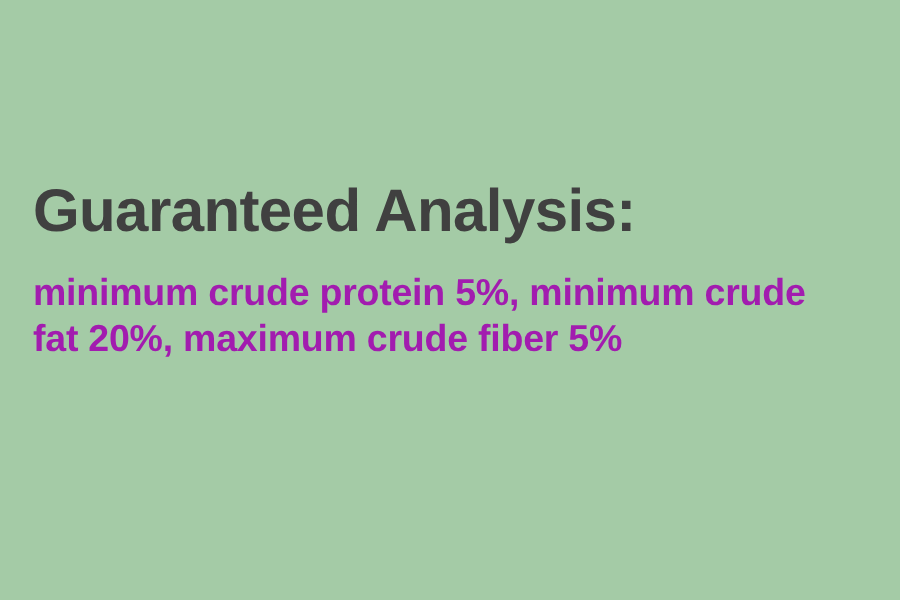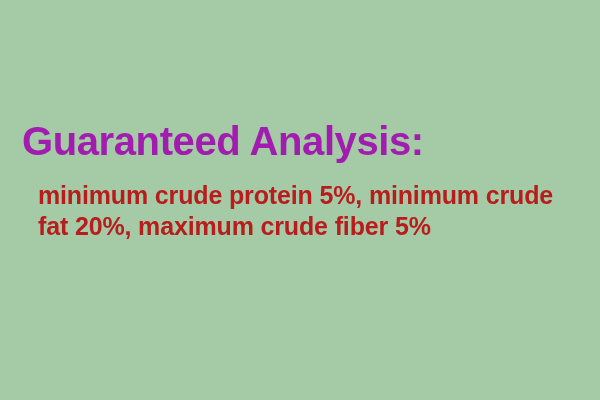--- a/index.html
+++ b/index.html
@@ -20,32 +20,32 @@
   }
   .content-block {
     position: absolute;
     left: 22px;
     top: 118px;
     width: 560px;
   }
   .heading {
     font-size: 40px;
     font-weight: bold;
-    color: #a21caf;
+    color: #404040;
     letter-spacing: -0.4px;
     line-height: 46px;
     margin: 0;
     white-space: nowrap;
   }
   .body-text {
-    margin: 16px;
+    margin: 0;
     margin-top: 16px;
     font-size: 25px;
     font-weight: bold;
-    color: #b91c1c;
+    color: #a21caf;
     line-height: 31px;
     letter-spacing: -0.15px;
     width: 520px;
   }
 </style>
 </head>
 <body>
 
 <div class="canvas">
   <div class="content-block">

